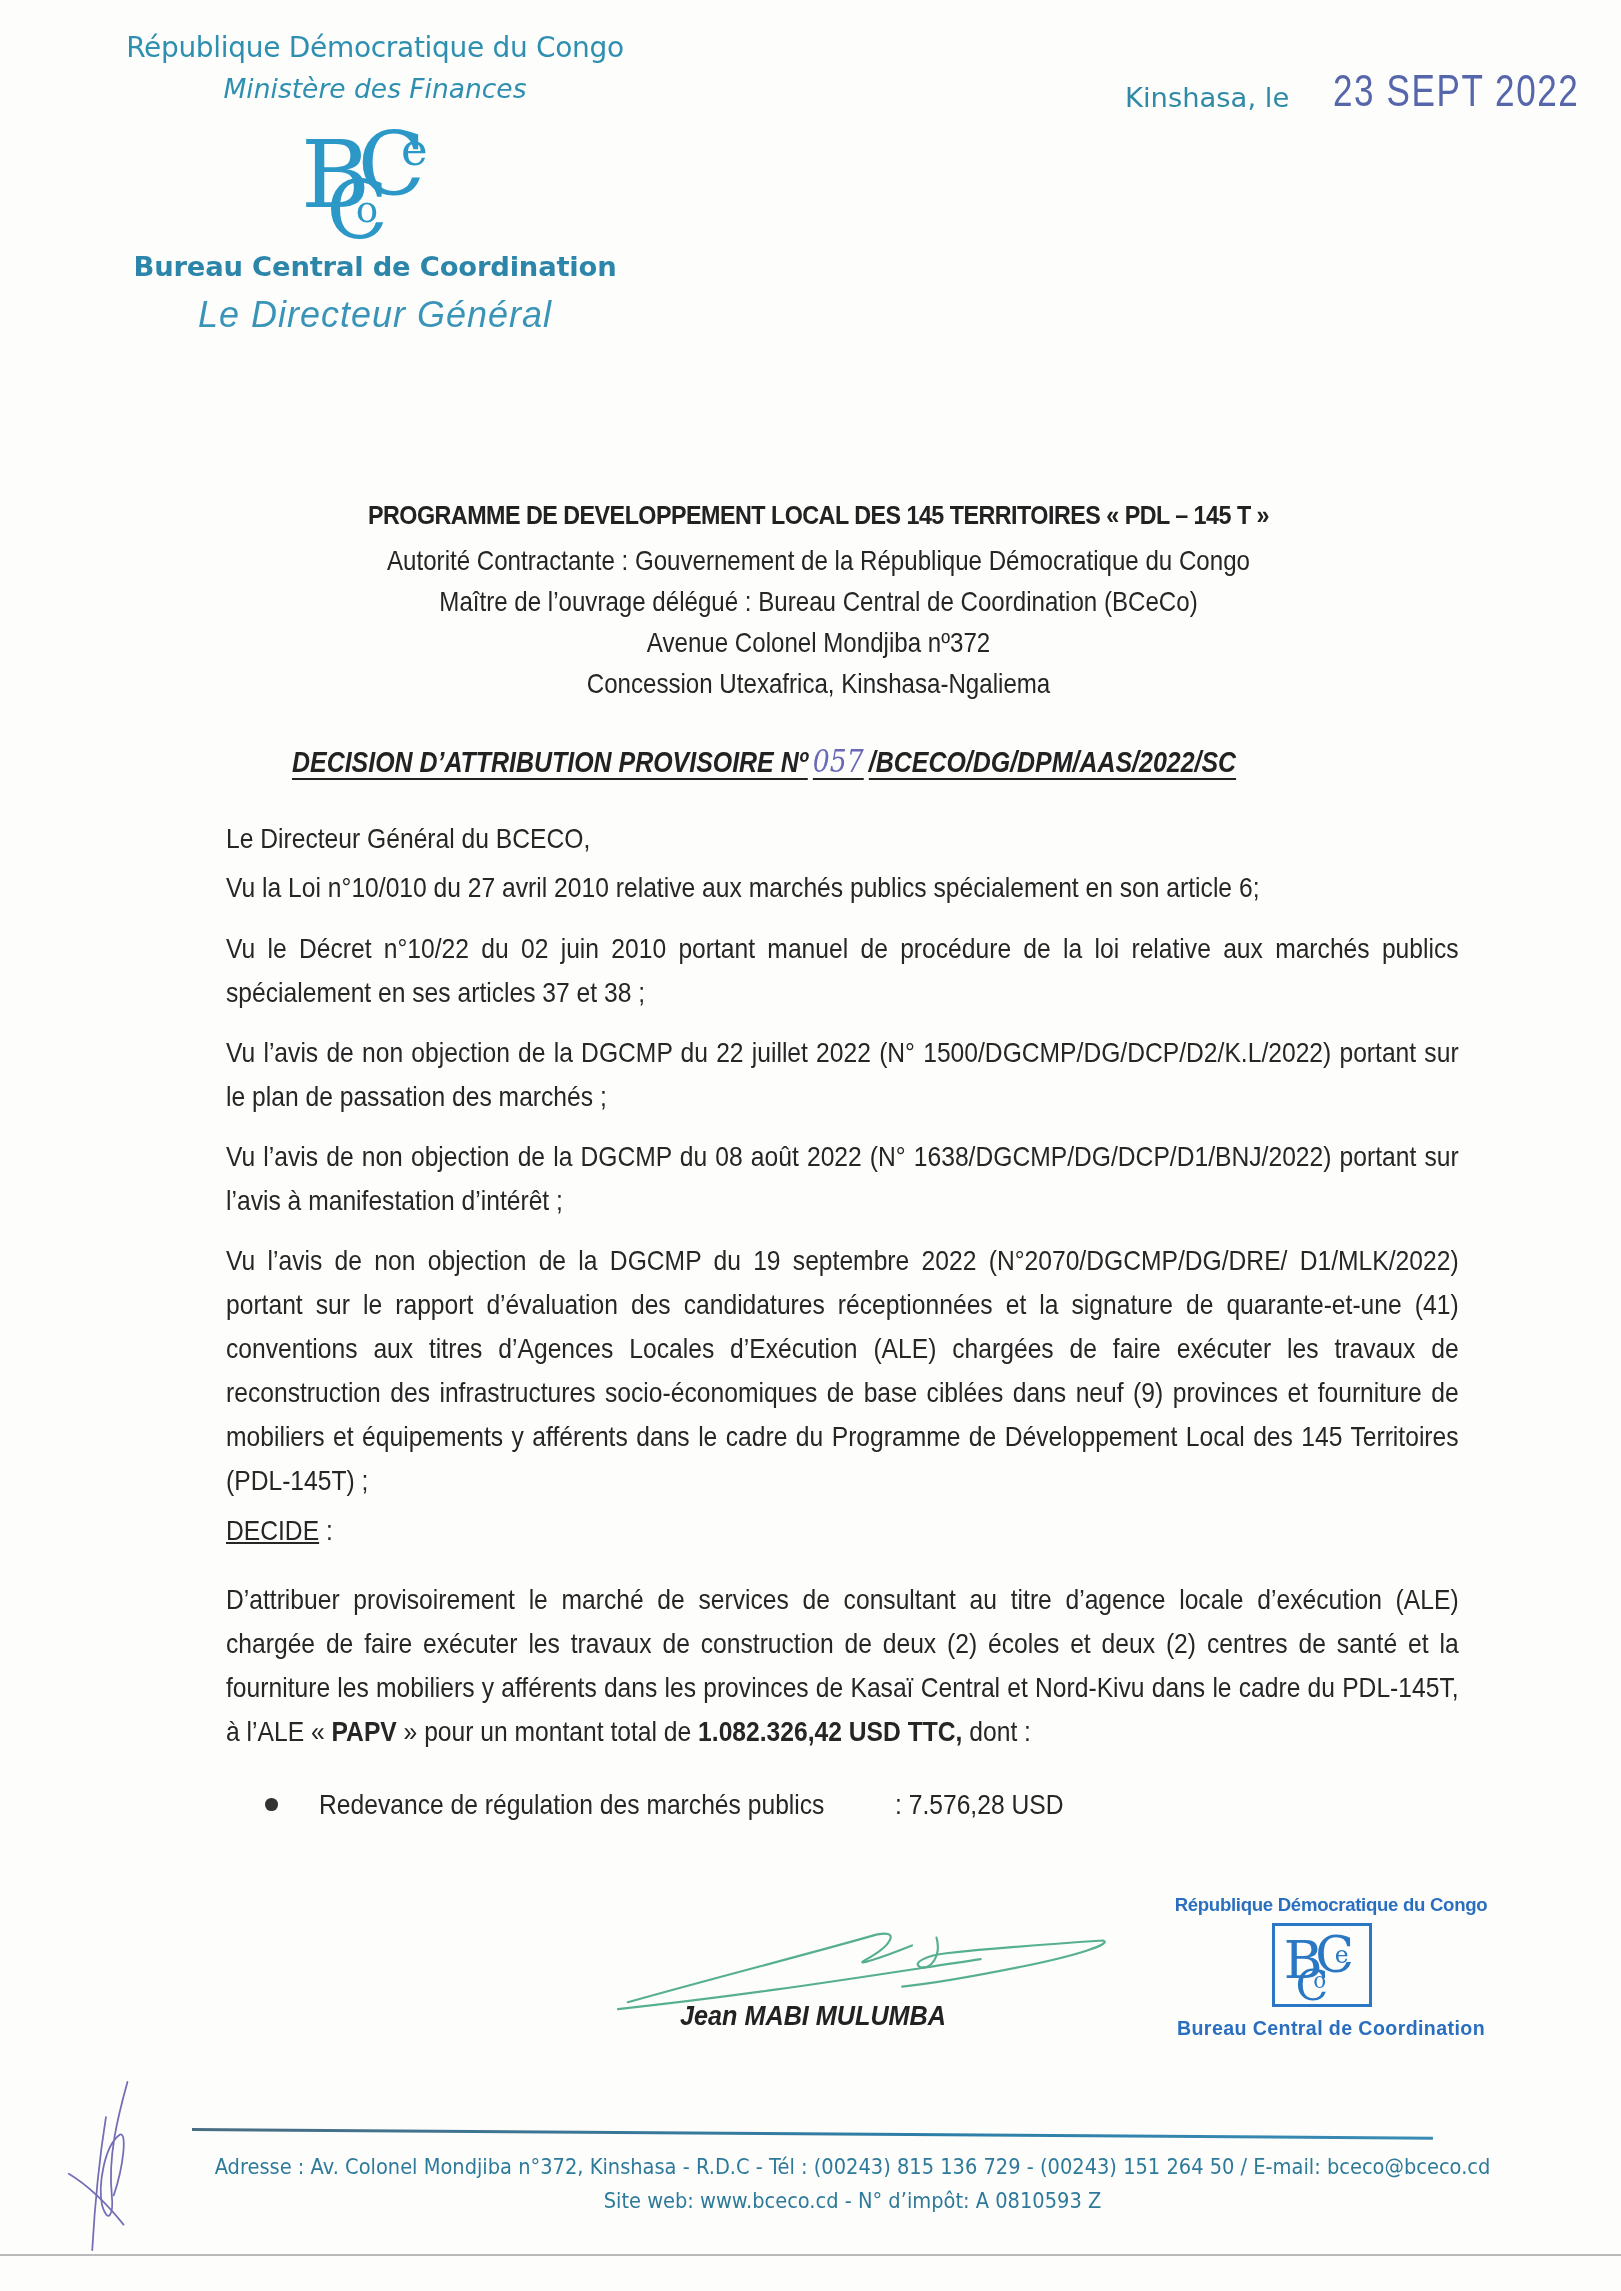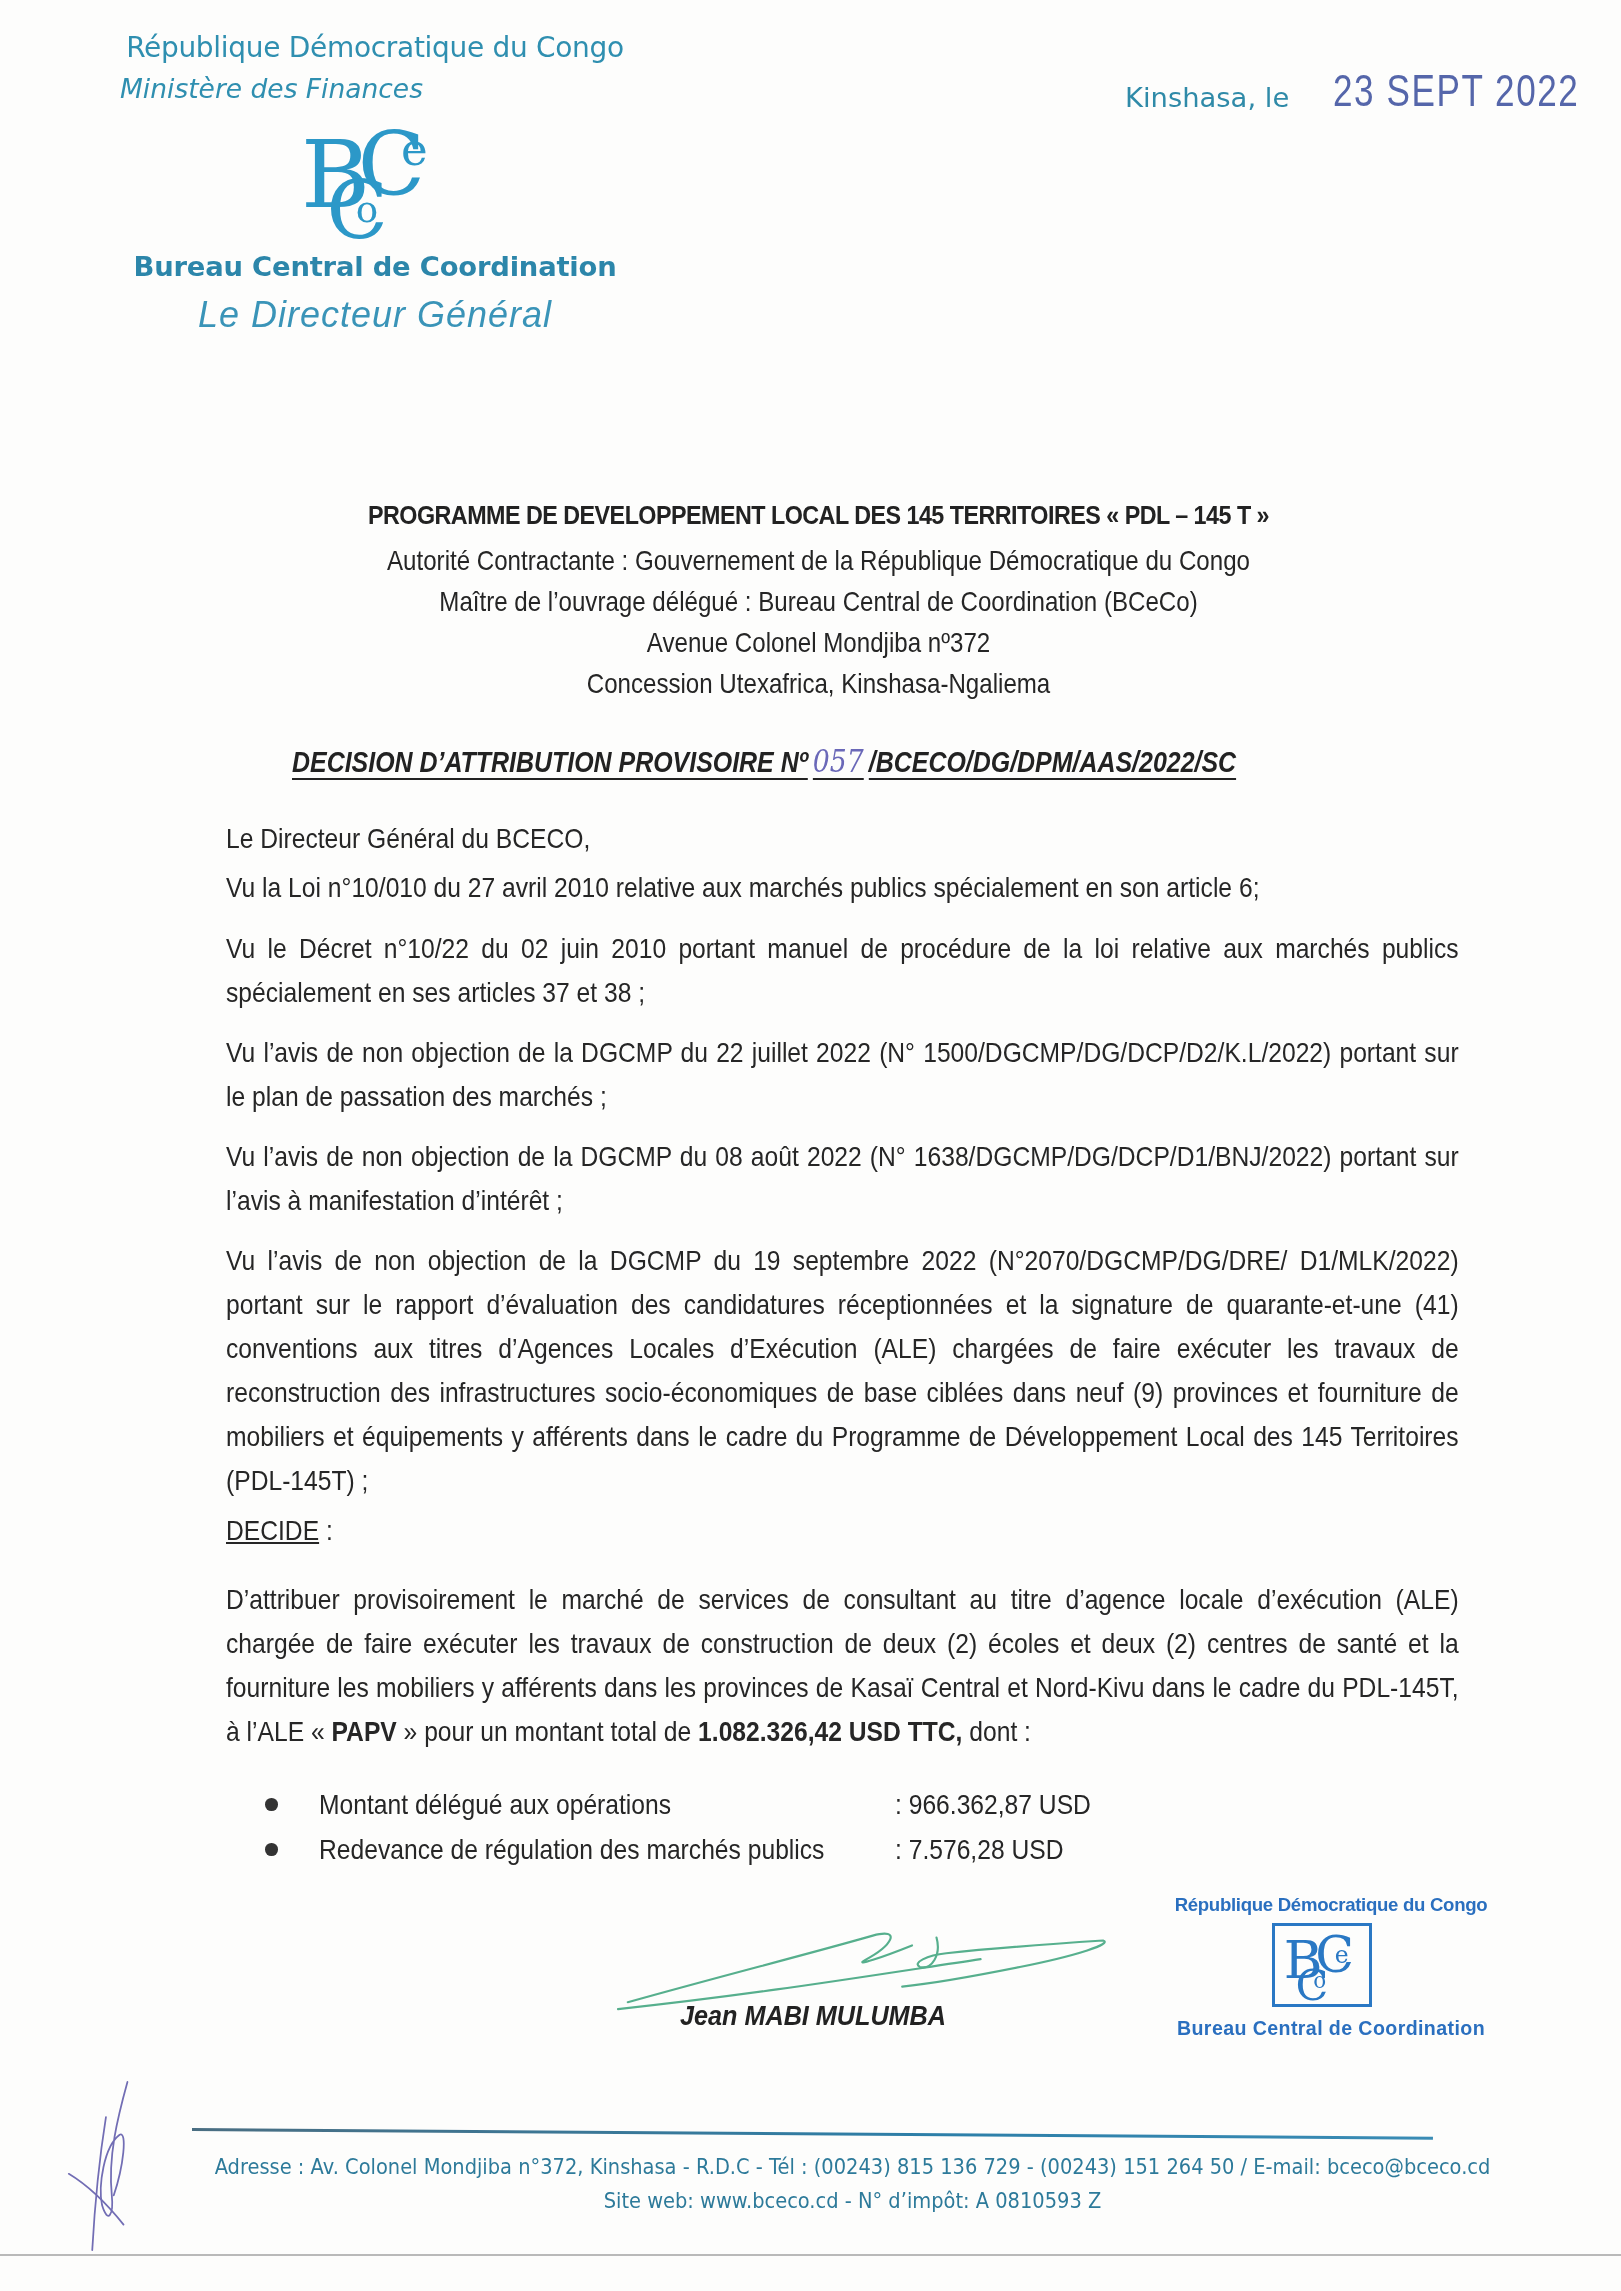--- a/index.html
+++ b/index.html
@@ -22,20 +22,21 @@
     .lh-country {
       left: 120px; top: 31px; width: 510px;
       text-align: center;
       font-family: "DejaVu Sans", sans-serif;
       font-size: 28px;
       color: #2f8fb0;
       letter-spacing: -0.3px;
     }
     .lh-ministry {
       left: 120px; top: 73px; width: 510px;
+      text-align: center;
       font-family: "DejaVu Sans", sans-serif;
       font-style: italic;
       font-size: 26.5px;
       color: #2f8fb0;
     }
     .lh-logo {
       left: 299px; top: 120px; width: 147px; height: 123px;
     }
     .lh-bureau {
       left: 120px; top: 251px; width: 510px;
@@ -304,25 +305,20 @@
 
 <div class="abs body-text" style="top:1509px">
   <span class="narrow"><span class="underline">DECIDE</span><span> :</span></span>
 </div>
 
 <div class="abs body-text" style="top:1578px">
   <span class="narrow justify"><span>D’attribuer provisoirement le marché de services de consultant au titre d’agence locale d’exécution (ALE) chargée de faire exécuter les travaux de construction de deux (2) écoles et deux (2) centres de santé et la fourniture les mobiliers y afférents dans les provinces de Kasaï Central et Nord-Kivu dans le cadre du PDL-145T, à l’ALE « </span><span class="bold">PAPV</span><span> » pour un montant total de </span><span class="bold">1.082.326,42 USD TTC,</span><span> dont :</span></span>
 </div>
 
 <div class="abs amount-list">
-  <div class="amount-row">
-    <span class="bullet"></span>
-    <span class="amount-label">Montant délégué aux opérations</span>
-    <span class="amount-value">: 966.362,87 USD</span>
-  </div>
   <div class="amount-row">
     <span class="bullet"></span>
     <span class="amount-label">Redevance de régulation des marchés publics</span>
     <span class="amount-value">: 7.576,28 USD</span>
   </div>
 </div>
 
 <svg class="abs signature-svg" viewBox="0 0 520 100">
   <g fill="none" stroke="#3aa27a" stroke-width="2.2" stroke-linecap="round" opacity="0.85">
     <path d="M20 88 C 120 60, 200 40, 270 20 C 300 12, 290 30, 262 45 C 250 52, 280 42, 310 30"></path>

